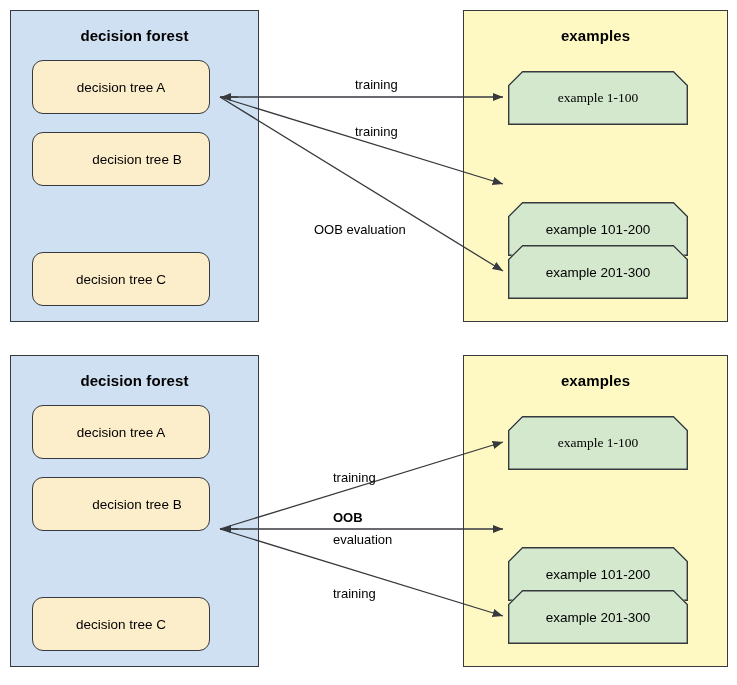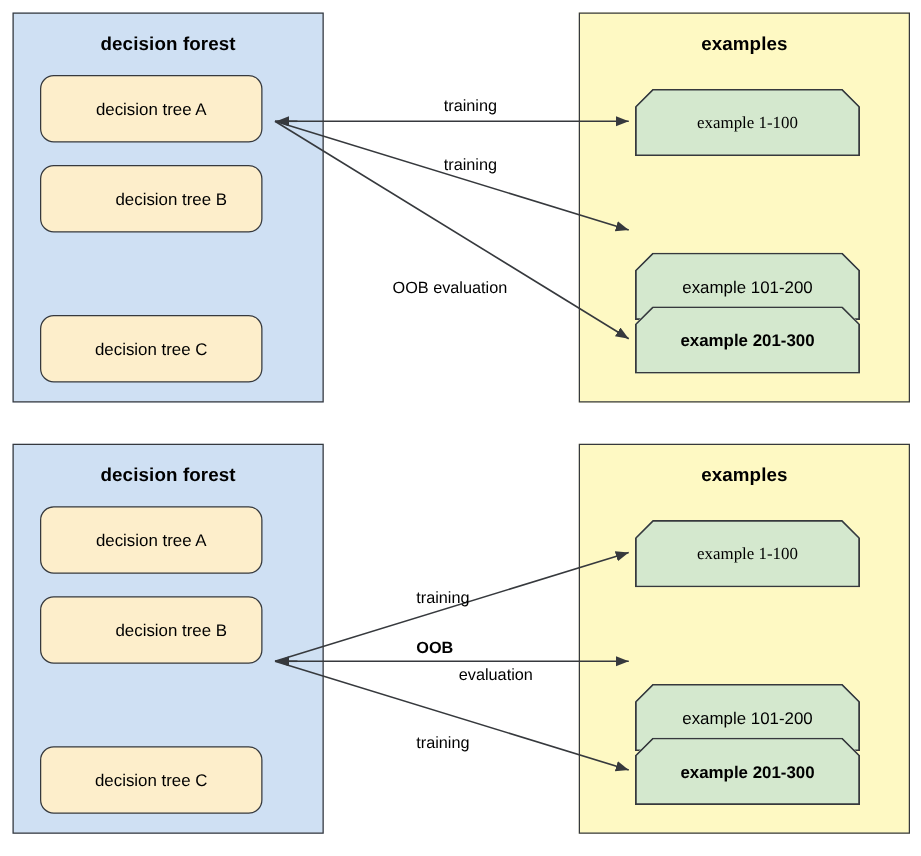--- a/index.html
+++ b/index.html
@@ -87,21 +87,21 @@
   }
   .example-box .outline {
     position: absolute;
     left: 0; top: 0;
     width: 100%; height: 100%;
     pointer-events: none;
   }
   .example-box .lbl { position: relative; z-index: 2; }
   .ex-1 { top: 60px; font-family: Liberation Serif, serif; }
   .ex-2 { top: 147px; margin-top: 44px; }
-  .ex-3 { top: 234px; font-weight: bold; }
+  .ex-3 { top: 234px; }
 
   .edge-layer {
     position: absolute;
     left: 0; top: 0;
     width: 737px;
     height: 340px;
     pointer-events: none;
   }
   .edge-label {
     position: absolute;
@@ -231,15 +231,15 @@
 
     <line x1="220" y1="184" x2="503" y2="97" stroke="#36393d" stroke-width="1.3" marker-end="url(#ah2)"></line>
 
     <line x1="220" y1="184" x2="503" y2="184" stroke="#36393d" stroke-width="1.3" marker-end="url(#ah2)"></line>
 
     <line x1="220" y1="184" x2="503" y2="271" stroke="#36393d" stroke-width="1.3" marker-end="url(#ah2)"></line>
   </svg>
 
   <div class="edge-label" style="left:333px; top:125px;">training</div>
   <div class="edge-label" style="left:333px; top:165px;font-weight:bold;">OOB</div>
-  <div class="edge-label" style="left:333px; top:187px;margin-left:34px;">evaluation</div>
+  <div class="edge-label" style="left:333px; top:187px;">evaluation</div>
   <div class="edge-label" style="left:333px; top:241px;">training</div>
 </div>
 
 </body></html>

